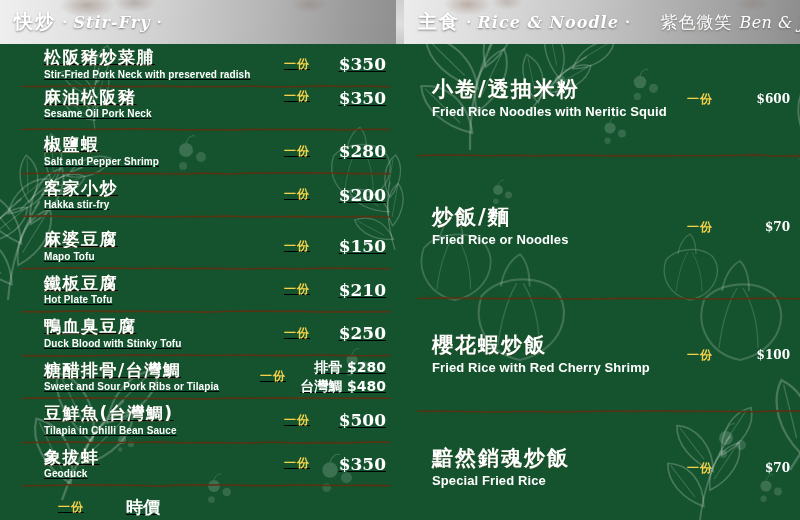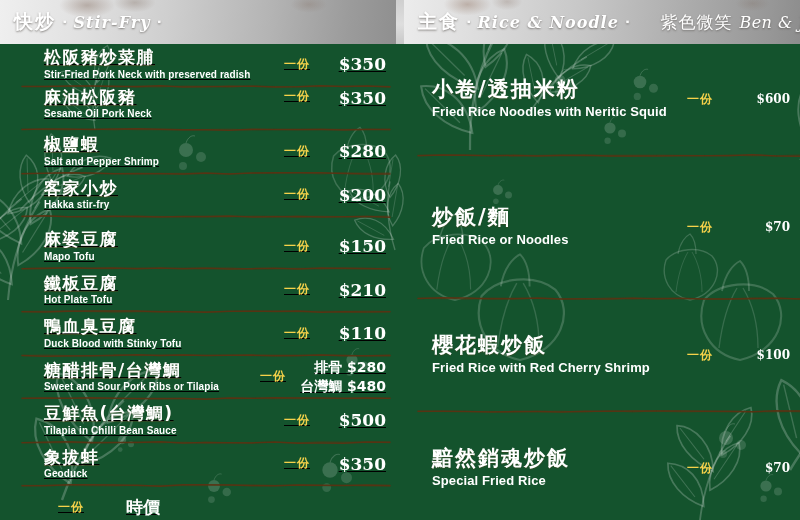--- a/index.html
+++ b/index.html
@@ -340,21 +340,21 @@
           <path d="M22 1.3434482167352537 L45.0 1.63 L68.0 0.95 L91.0 1.81 L114.0 2.19 L137.0 1.66 L160.0 1.25 L183.0 1.25 L206.0 1.58 L229.0 1.60 L252.0 0.94 L275.0 1.34 L298.0 1.99 L321.0 1.86 L344.0 1.54 L367.0 1.54 L390.0 1.67" fill="none" stroke="#5b3313" stroke-width="0.8" stroke-opacity="0.40" stroke-linecap="round"></path>
           <path d="M22 1.4189724794238683 L45.0 0.88 L68.0 0.96 L91.0 1.32 L114.0 2.13 L137.0 1.88 L160.0 2.14 L183.0 1.42 L206.0 2.05 L229.0 1.41 L252.0 0.88 L275.0 2.08 L298.0 1.27 L321.0 1.12 L344.0 1.12 L367.0 0.83 L390.0 1.28" fill="none" stroke="#5b3313" stroke-width="0.8" stroke-opacity="0.40" stroke-linecap="round"></path>
         </svg>
       </div>
       <div class="menu-item" style="height: 40.5px; flex-direction: row; align-items: center;">
         <div class="item-names">
           <div class="name-cn">鴨血臭豆腐</div>
           <div class="name-en">Duck Blood with Stinky Tofu</div>
         </div>
         <div class="item-unit">一份</div>
-        <div class="item-price">$110</div>
+        <div class="item-price">$250</div>
       </div>
       <div class="divider">
         <svg viewBox="0 0 400 3" preserveAspectRatio="none">
           <path d="M22 1.3927734910836762 L45.0 2.22 L68.0 1.97 L91.0 1.67 L114.0 1.56 L137.0 0.83 L160.0 1.44 L183.0 0.98 L206.0 1.47 L229.0 1.21 L252.0 1.11 L275.0 1.53 L298.0 1.60 L321.0 1.07 L344.0 1.63 L367.0 1.74 L390.0 1.49" fill="none" stroke="#5b3313" stroke-width="1.5" stroke-opacity="0.92" stroke-linecap="round"></path>
           <path d="M22 1.2151598936899863 L45.0 0.75 L68.0 1.48 L91.0 1.44 L114.0 0.76 L137.0 1.68 L160.0 0.90 L183.0 0.88 L206.0 1.21 L229.0 1.40 L252.0 1.76 L275.0 2.19 L298.0 2.06 L321.0 1.00 L344.0 0.75 L367.0 2.01 L390.0 2.24" fill="none" stroke="#5b3313" stroke-width="0.8" stroke-opacity="0.40" stroke-linecap="round"></path>
           <path d="M22 1.7438477366255143 L45.0 1.88 L68.0 1.61 L91.0 2.12 L114.0 0.78 L137.0 1.21 L160.0 1.67 L183.0 0.84 L206.0 1.70 L229.0 1.31 L252.0 1.20 L275.0 2.17 L298.0 1.64 L321.0 0.97 L344.0 1.77 L367.0 1.81 L390.0 0.77" fill="none" stroke="#5b3313" stroke-width="0.8" stroke-opacity="0.40" stroke-linecap="round"></path>
         </svg>
       </div>
       <div class="menu-item" style="height: 40.5px; align-items: center;">
         <div class="item-names">

